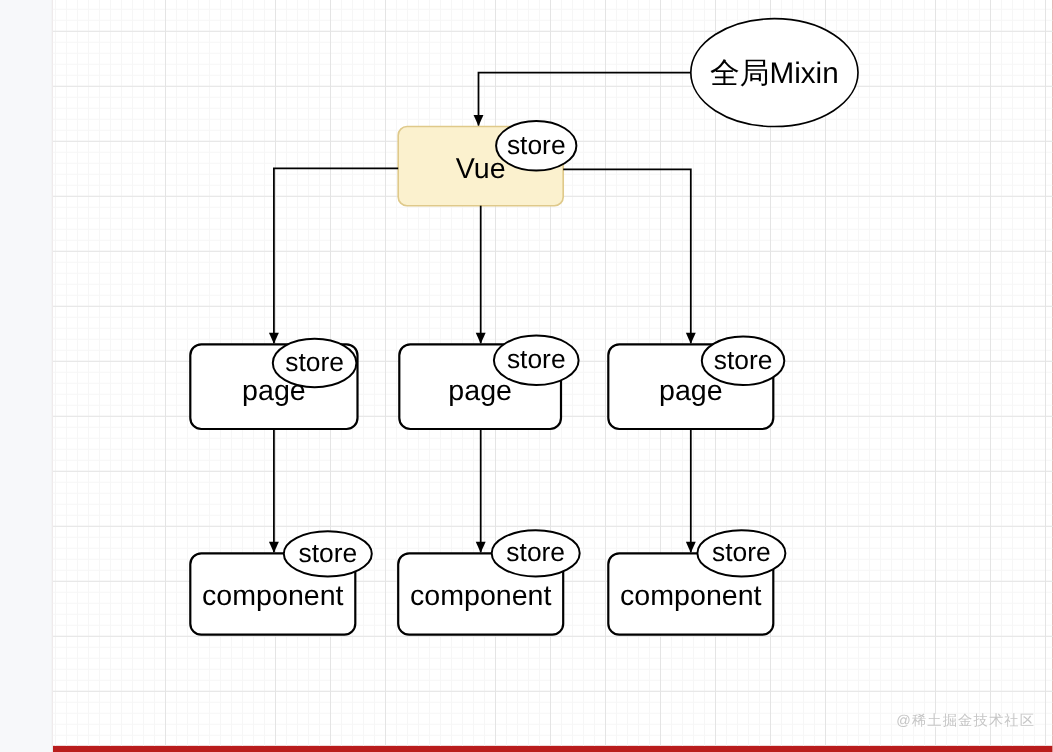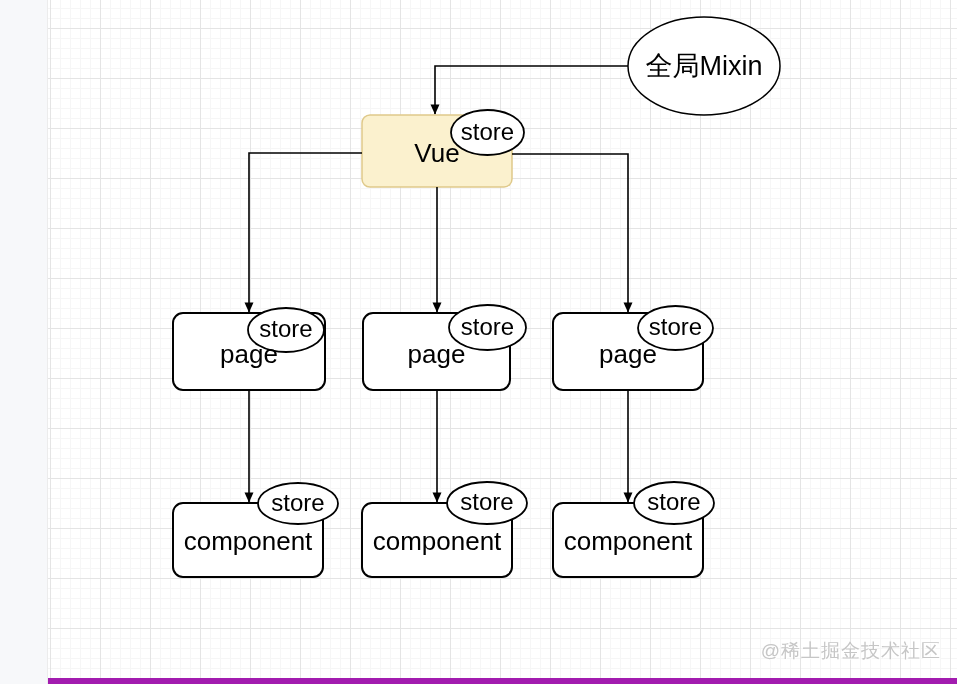--- a/index.html
+++ b/index.html
@@ -6,21 +6,21 @@
     margin: 0;
     padding: 0;
     background: #ffffff;
     font-family: "Liberation Sans", "DejaVu Sans", sans-serif;
   }
   .stage {
     position: relative;
     width: 957px;
     height: 684px;
     overflow: hidden;
-    background: #a21caf;
+    background: #b91c1c;
   }
   .left-panel {
     position: absolute;
     left: 0; top: 0;
     width: 48px;
     height: 684px;
     background: #f7f8fa;
     border-right: 1px solid #ececec;
     box-sizing: border-box;
   }
@@ -45,21 +45,21 @@
     height: 684px;
   }
   svg.diagram text {
     fill: #000000;
     text-anchor: middle;
   }
   .watermark {
     position: absolute;
     right: 16px;
     bottom: 20px;
-    font-size: 19px;
+    font-size: 13px;
     color: #c6c6c6;
     text-shadow: 1px 1px 0 #ffffff;
     letter-spacing: 1px;
     user-select: none;
   }
 </style>
 </head>
 <body>
 
 <div class="stage">

